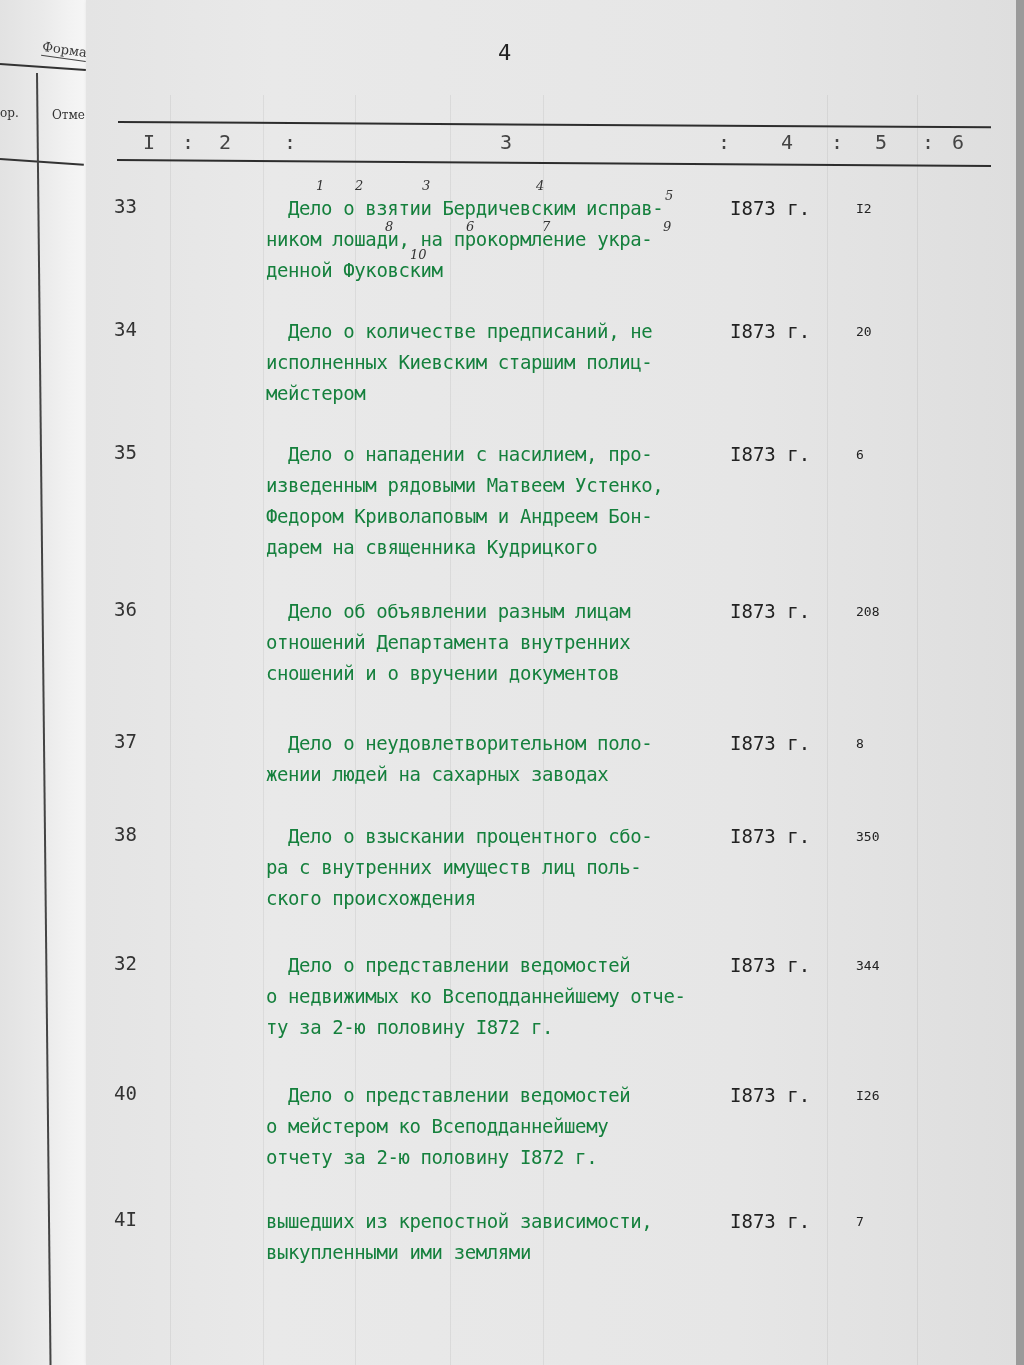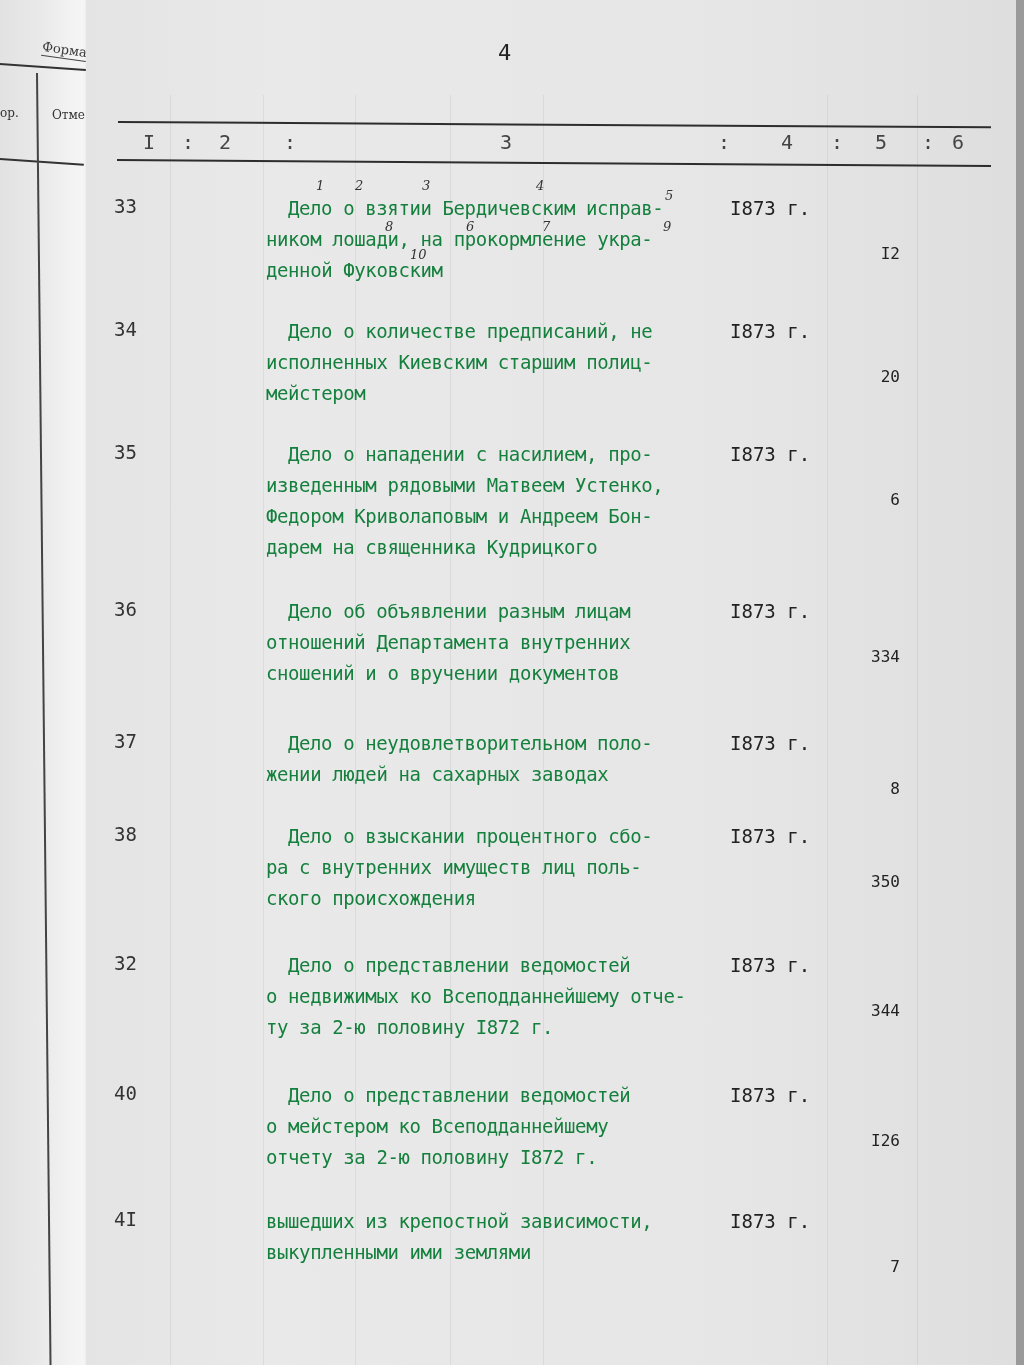--- a/index.html
+++ b/index.html
@@ -155,24 +155,23 @@
       position: absolute;
       left: 730px;
       font-size: 19px;
       color: #222;
       white-space: nowrap;
     }
     .cell-sheets {
       position: absolute;
       left: 856px;
       width: 44px;
-      text-align: right;
-      font-size: 16px;
+      text-align: left;
+      font-size: 13px;
       color: #222;
-      margin-top: 43px;
     }
     
     .anno {
       position: absolute;
       font-family: "DejaVu Serif", serif;
       font-style: italic;
       font-size: 13px;
       color: #333;
     }
   </style>
@@ -264,21 +263,21 @@
 </div>
 
 <div class="row" style="top:598px">
   <span class="cell-num" style="top:0">36</span>
   <div class="cell-title" style="top:-2px">
     <span class="line first">Дело об объявлении разным лицам</span>
     <span class="line">отношений Департамента внутренних</span>
     <span class="line">сношений и о вручении документов</span>
   </div>
   <span class="cell-date" style="top:2px">I873 г.</span>
-  <span class="cell-sheets" style="top:6px">334</span>
+  <span class="cell-sheets" style="top:6px">208</span>
 </div>
 
 <div class="row" style="top:730px">
   <span class="cell-num" style="top:0">37</span>
   <div class="cell-title" style="top:-2px">
     <span class="line first">Дело о неудовлетворительном поло-</span>
     <span class="line">жении людей на сахарных заводах</span>
   </div>
   <span class="cell-date" style="top:2px">I873 г.</span>
   <span class="cell-sheets" style="top:6px">8</span>

